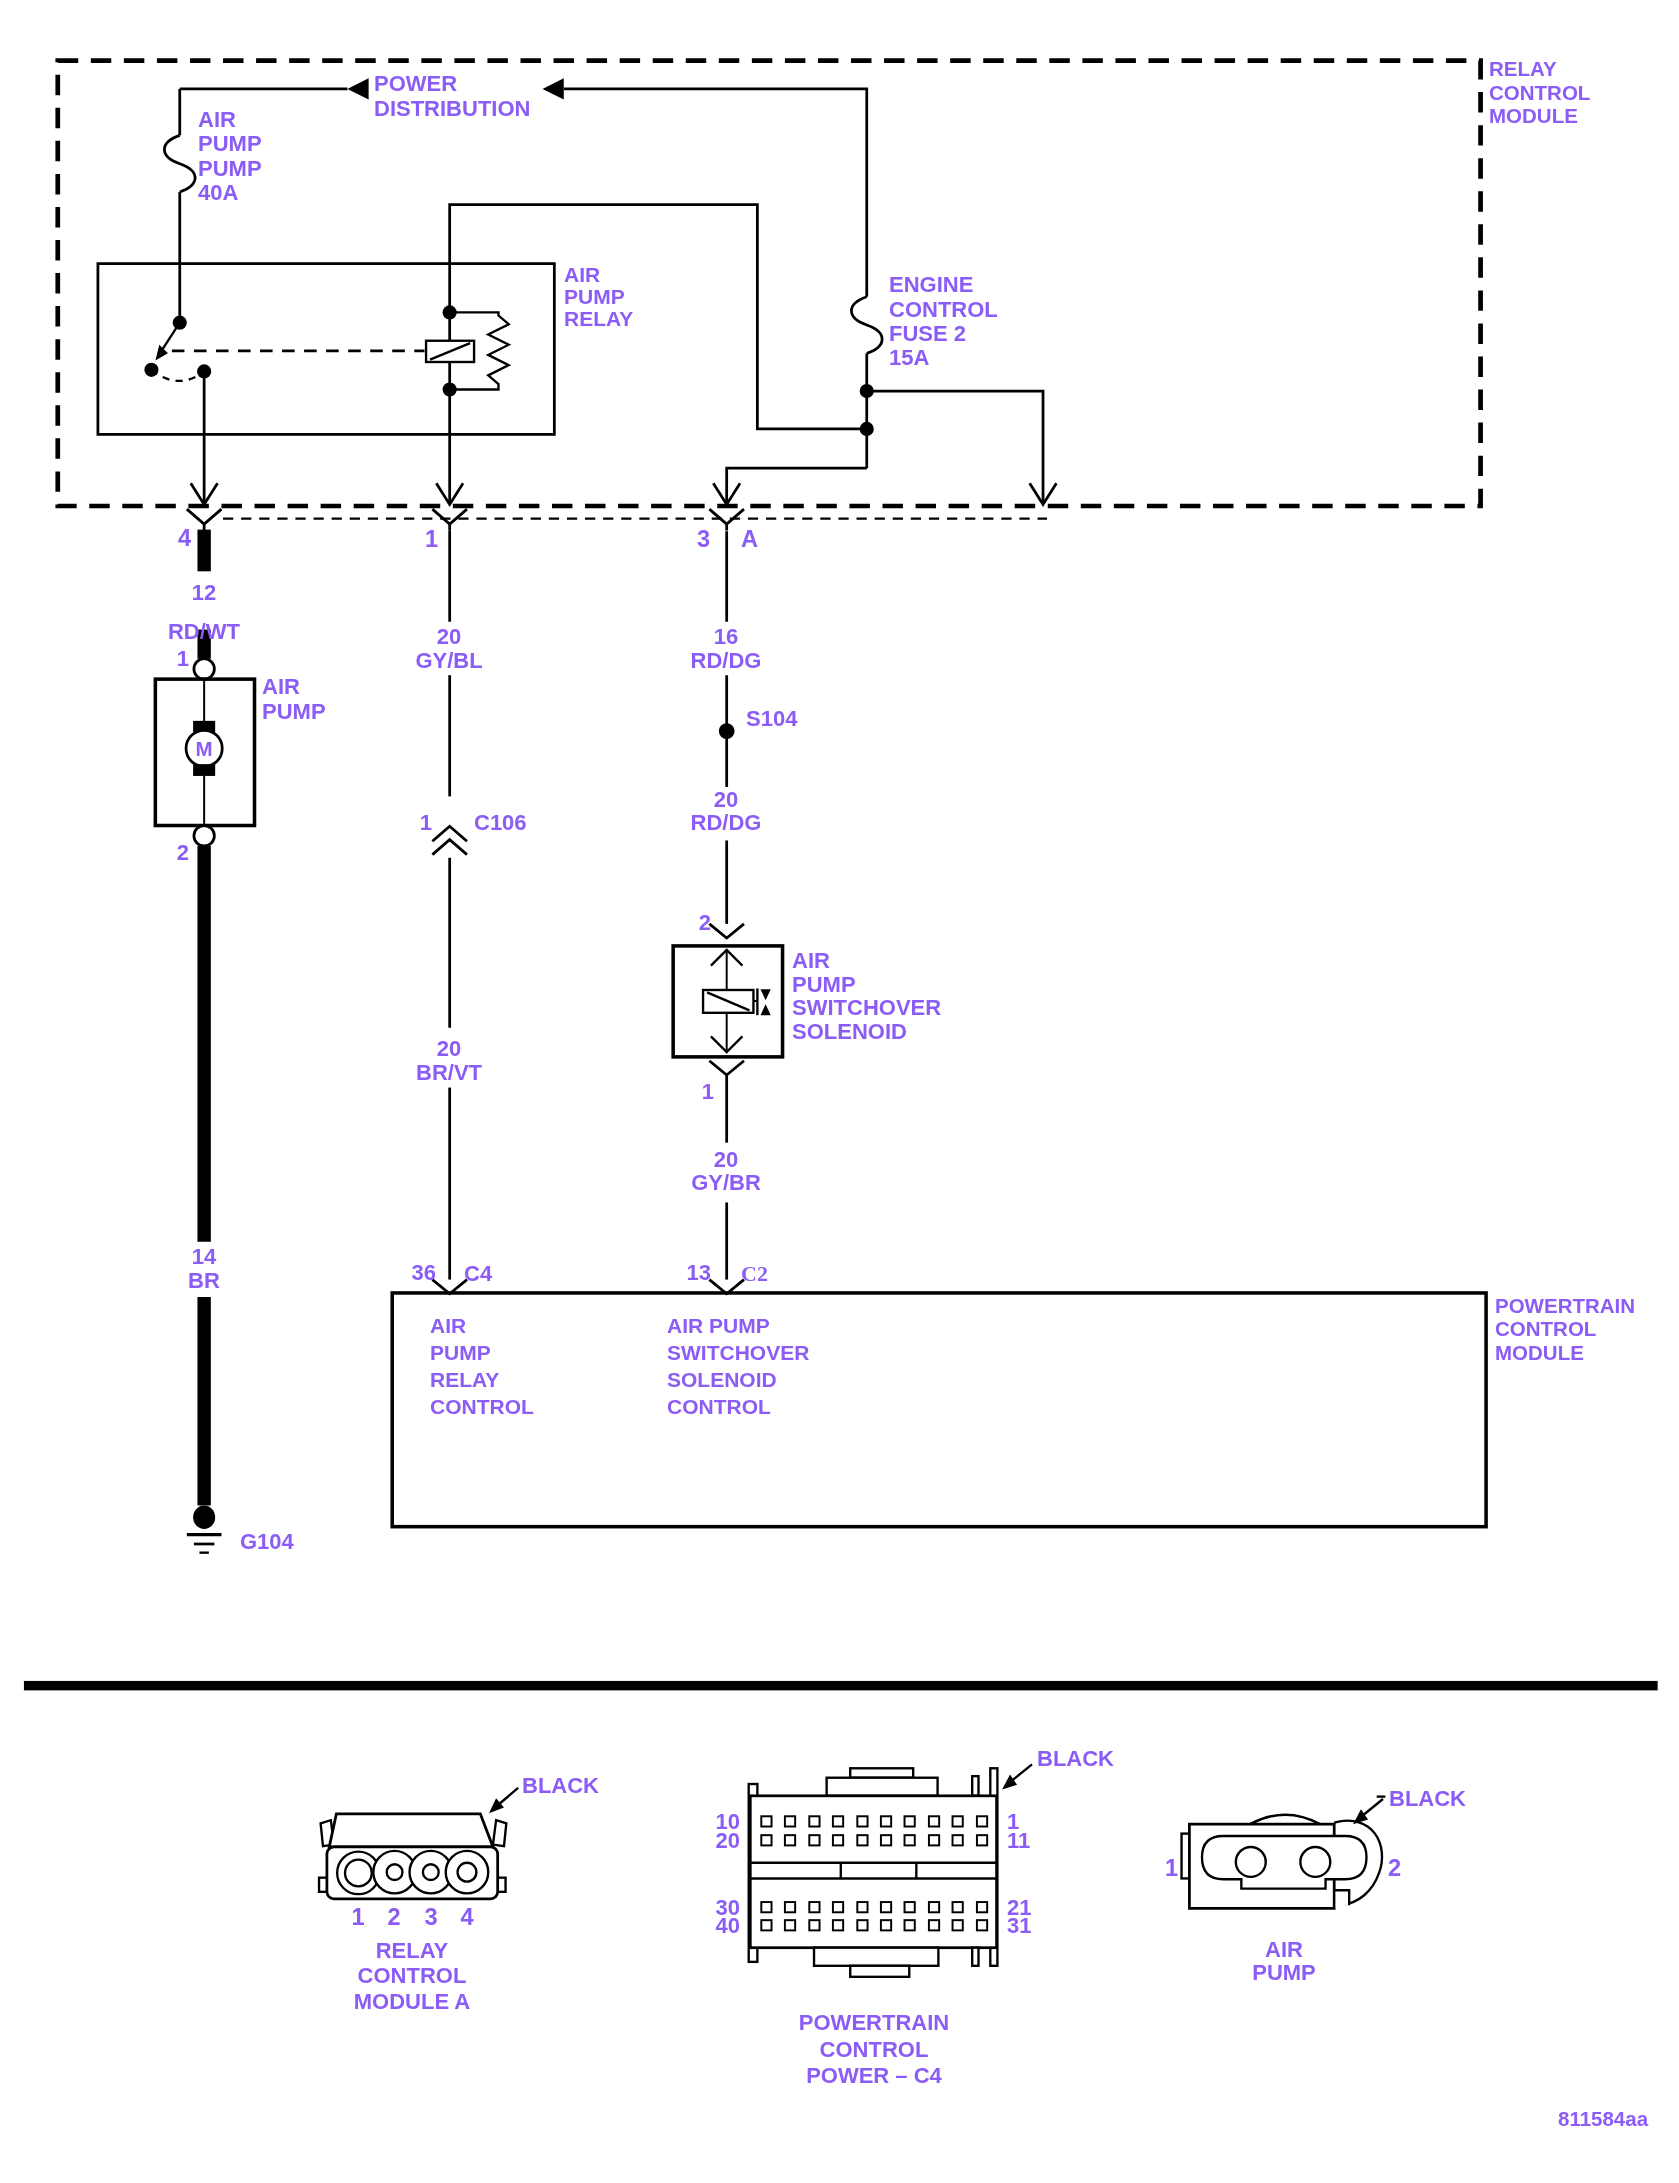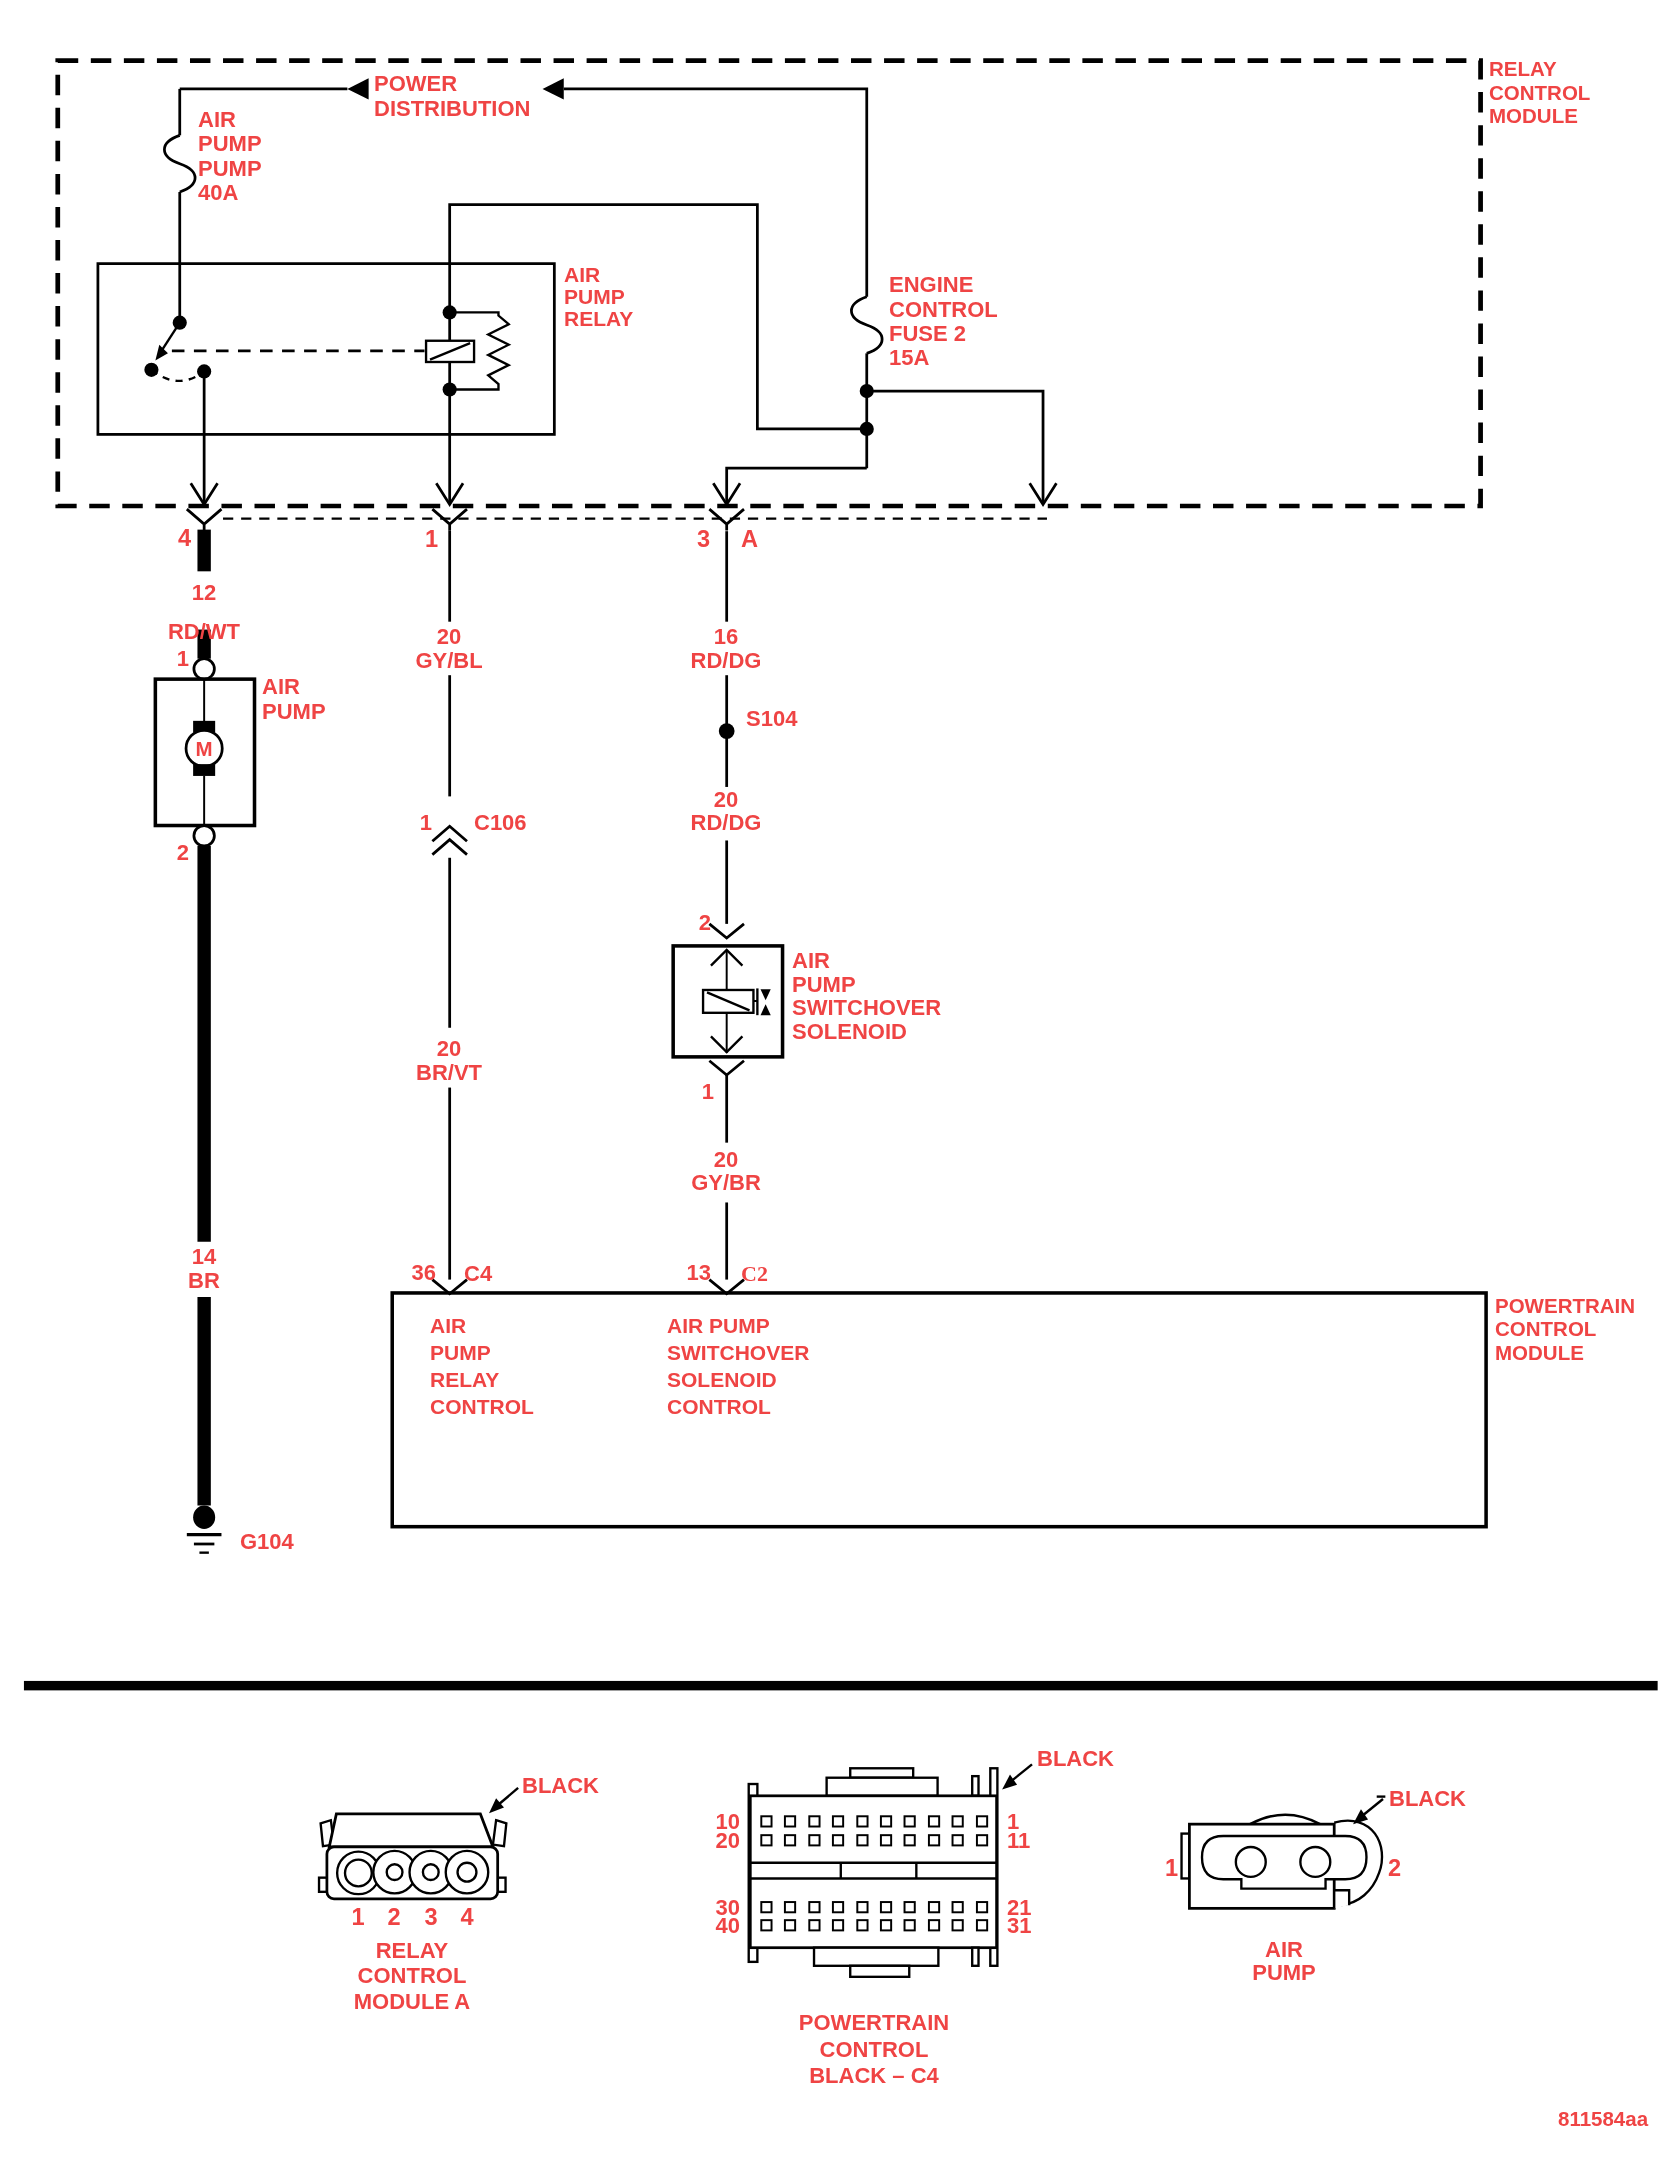--- a/index.html
+++ b/index.html
@@ -1,17 +1,17 @@
 <!DOCTYPE html>
 <html style="font-size:12.6px"><head>
 <meta charset="utf-8">
 <style>
   html,body{margin:0;padding:0;background:#fff;}
   #stage{position:relative;width:1680px;height:2183px;background:#ffffff;
-         font-family:"Liberation Sans",sans-serif;color:#ef4444;overflow:hidden;}
+         font-family:"Liberation Sans",sans-serif;color:#8b5cf6;overflow:hidden;}
   #linework{position:absolute;left:0;top:0;}
   .t{position:absolute;font-weight:700;font-size:22px;line-height:23.6px;white-space:nowrap;}
   .t26{font-size:20.5px;line-height:22px;}
   .t27{font-size:21px;line-height:23px;}
   .t30{font-size:23.6px;line-height:25px;}
   .c{transform:translateX(-50%);}
   .r{text-align:right;}
 </style>
 </head>
 <body>
@@ -325,21 +325,21 @@
   <div class="t r" style="right:940px;top:1810px;">10</div>
   <div class="t r" style="right:940px;top:1829px;">20</div>
   <div class="t r" style="right:940px;top:1896px;">30</div>
   <div class="t r" style="right:940px;top:1914px;">40</div>
   <div class="t" style="left:1007px;top:1810px;">1</div>
   <div class="t" style="left:1007px;top:1829px;">11</div>
   <div class="t" style="left:1007px;top:1896px;">21</div>
   <div class="t" style="left:1007px;top:1914px;">31</div>
   <div class="t c" style="left:874px;top:2011px;">POWERTRAIN</div>
   <div class="t c" style="left:874px;top:2038px;">CONTROL</div>
-  <div class="t c" style="left:874px;top:2064px;">BLACK – C4</div>
+  <div class="t c" style="left:874px;top:2064px;">POWER – C4</div>
 
   <div class="t" style="left:1389px;top:1787px;">BLACK</div>
   <div class="t t30 r" style="right:502px;top:1856px;">1</div>
   <div class="t t30" style="left:1388px;top:1856px;">2</div>
   <div class="t c" style="left:1284px;top:1938px;">AIR</div>
   <div class="t c" style="left:1284px;top:1961px;">PUMP</div>
 
   <div class="t t26" style="left:1558px;top:2108px;">811584aa</div>
 </div>
 

